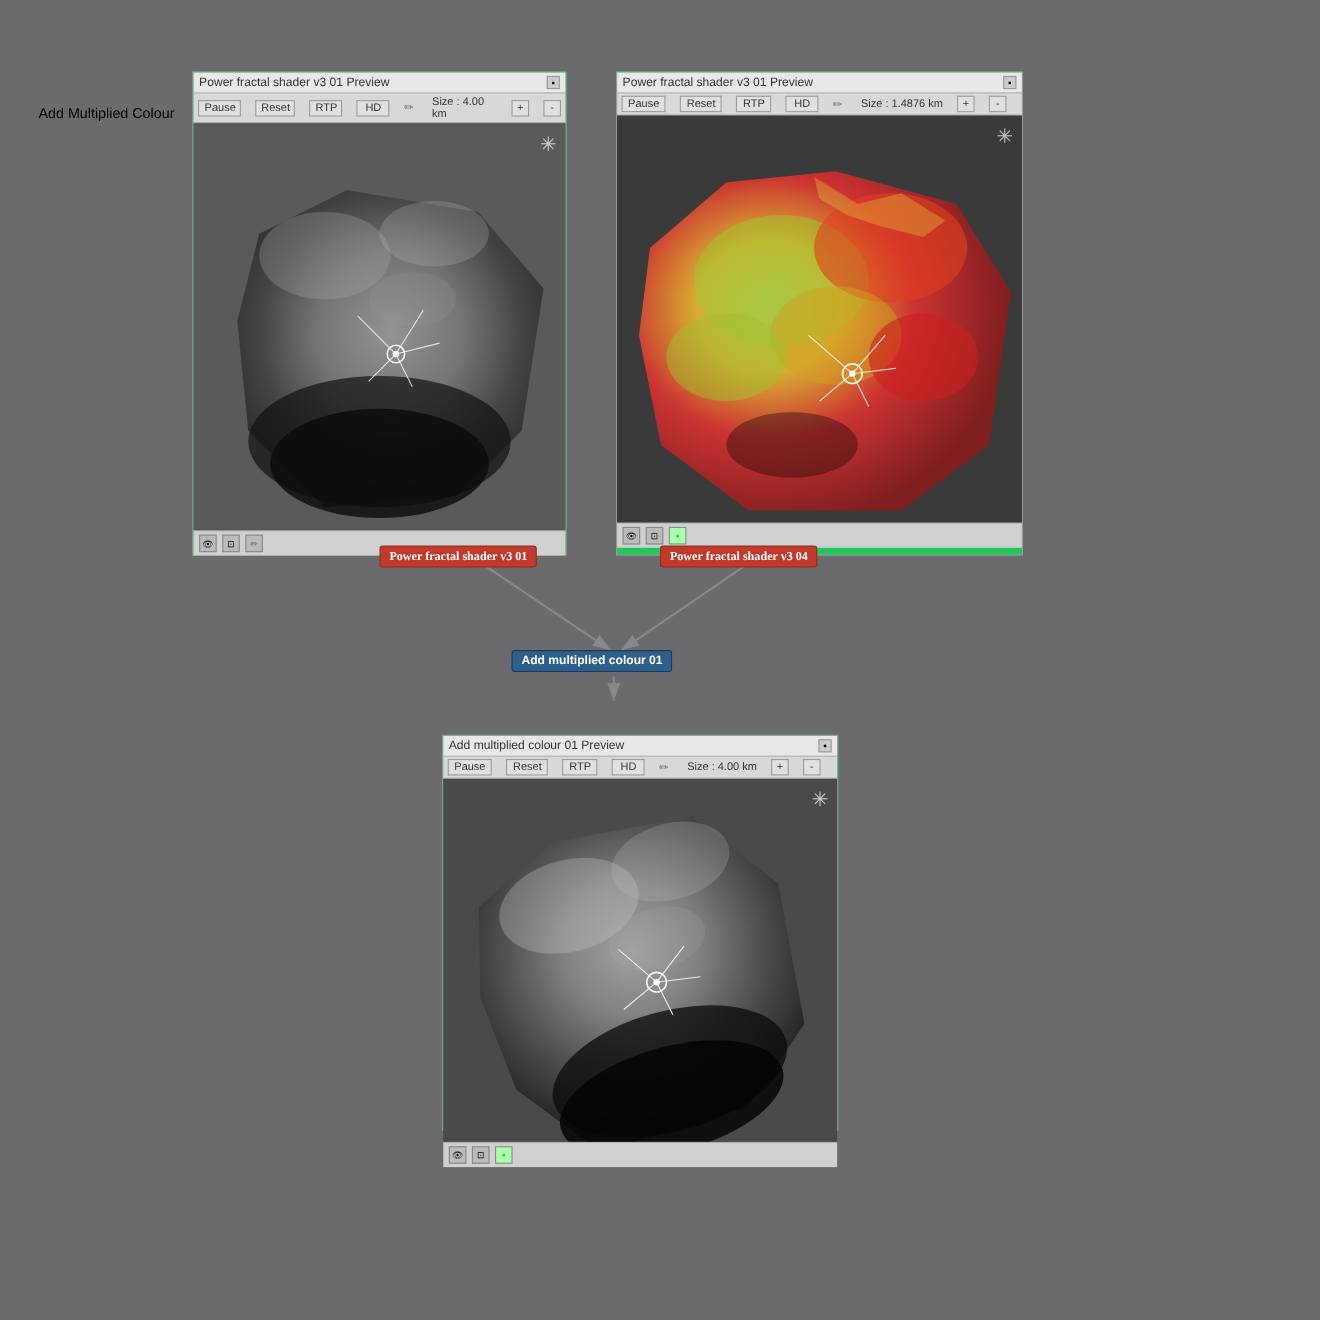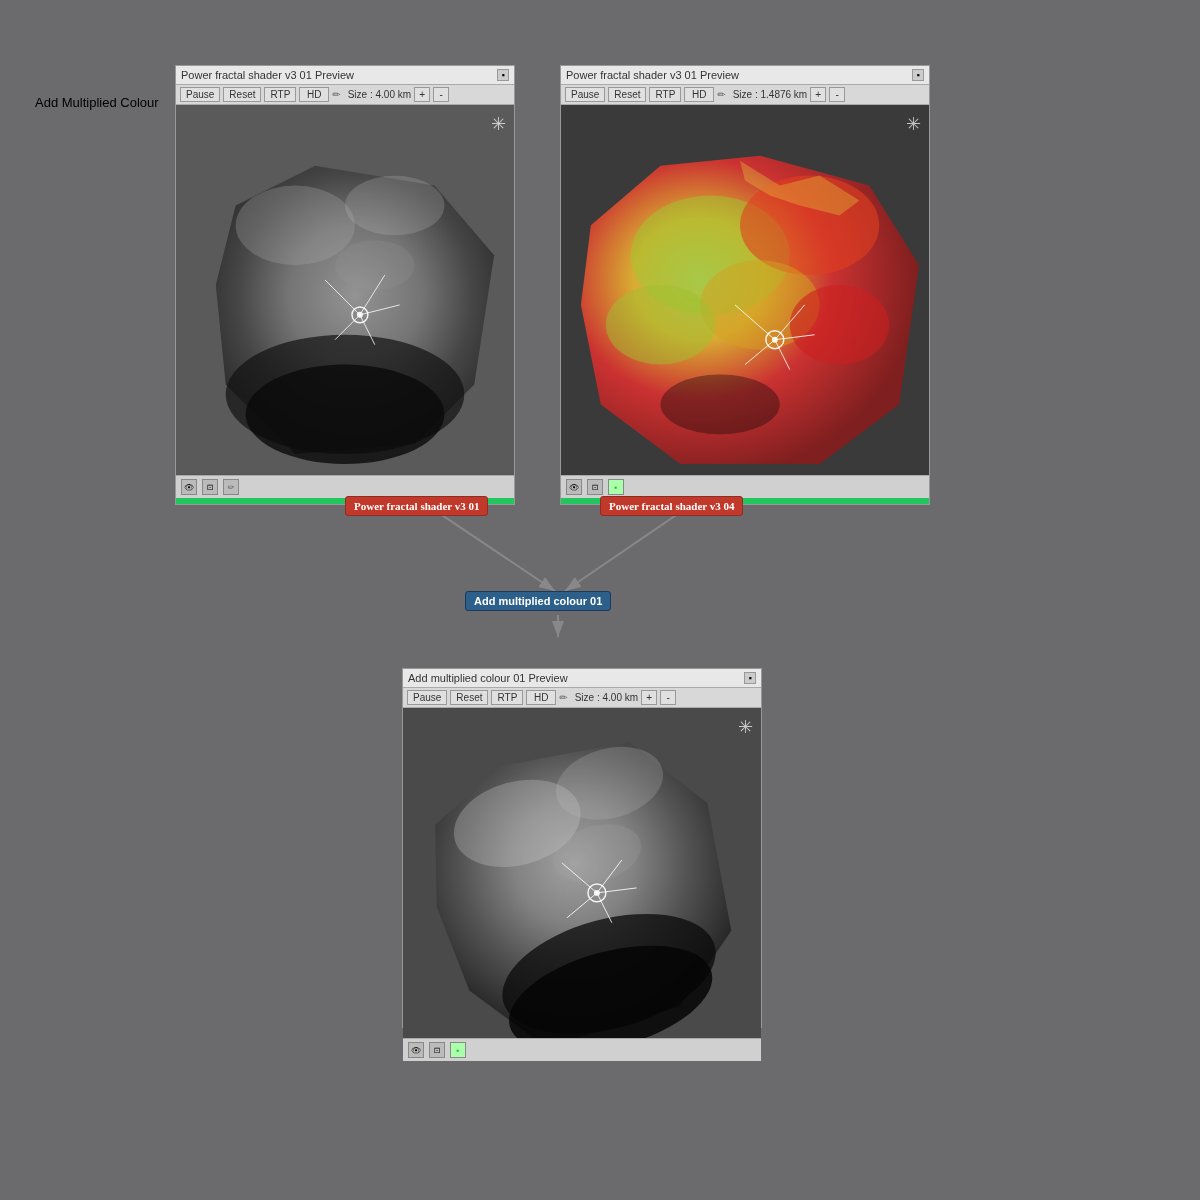--- a/index.html
+++ b/index.html
@@ -60,21 +60,21 @@
       justify-content: center;
     }
 
     
     .win-toolbar {
       background: #d8d8d8;
       border-bottom: 1px solid #aaa;
       padding: 2px 4px;
       display: flex;
       align-items: center;
-      gap: 3px;
+      gap: 13px;
     }
 
     .toolbar-btn {
       background: #e0e0e0;
       border: 1px solid #999;
       padding: 1px 5px;
       font-size: 10px;
       cursor: pointer;
       color: #333;
       min-width: 30px;

